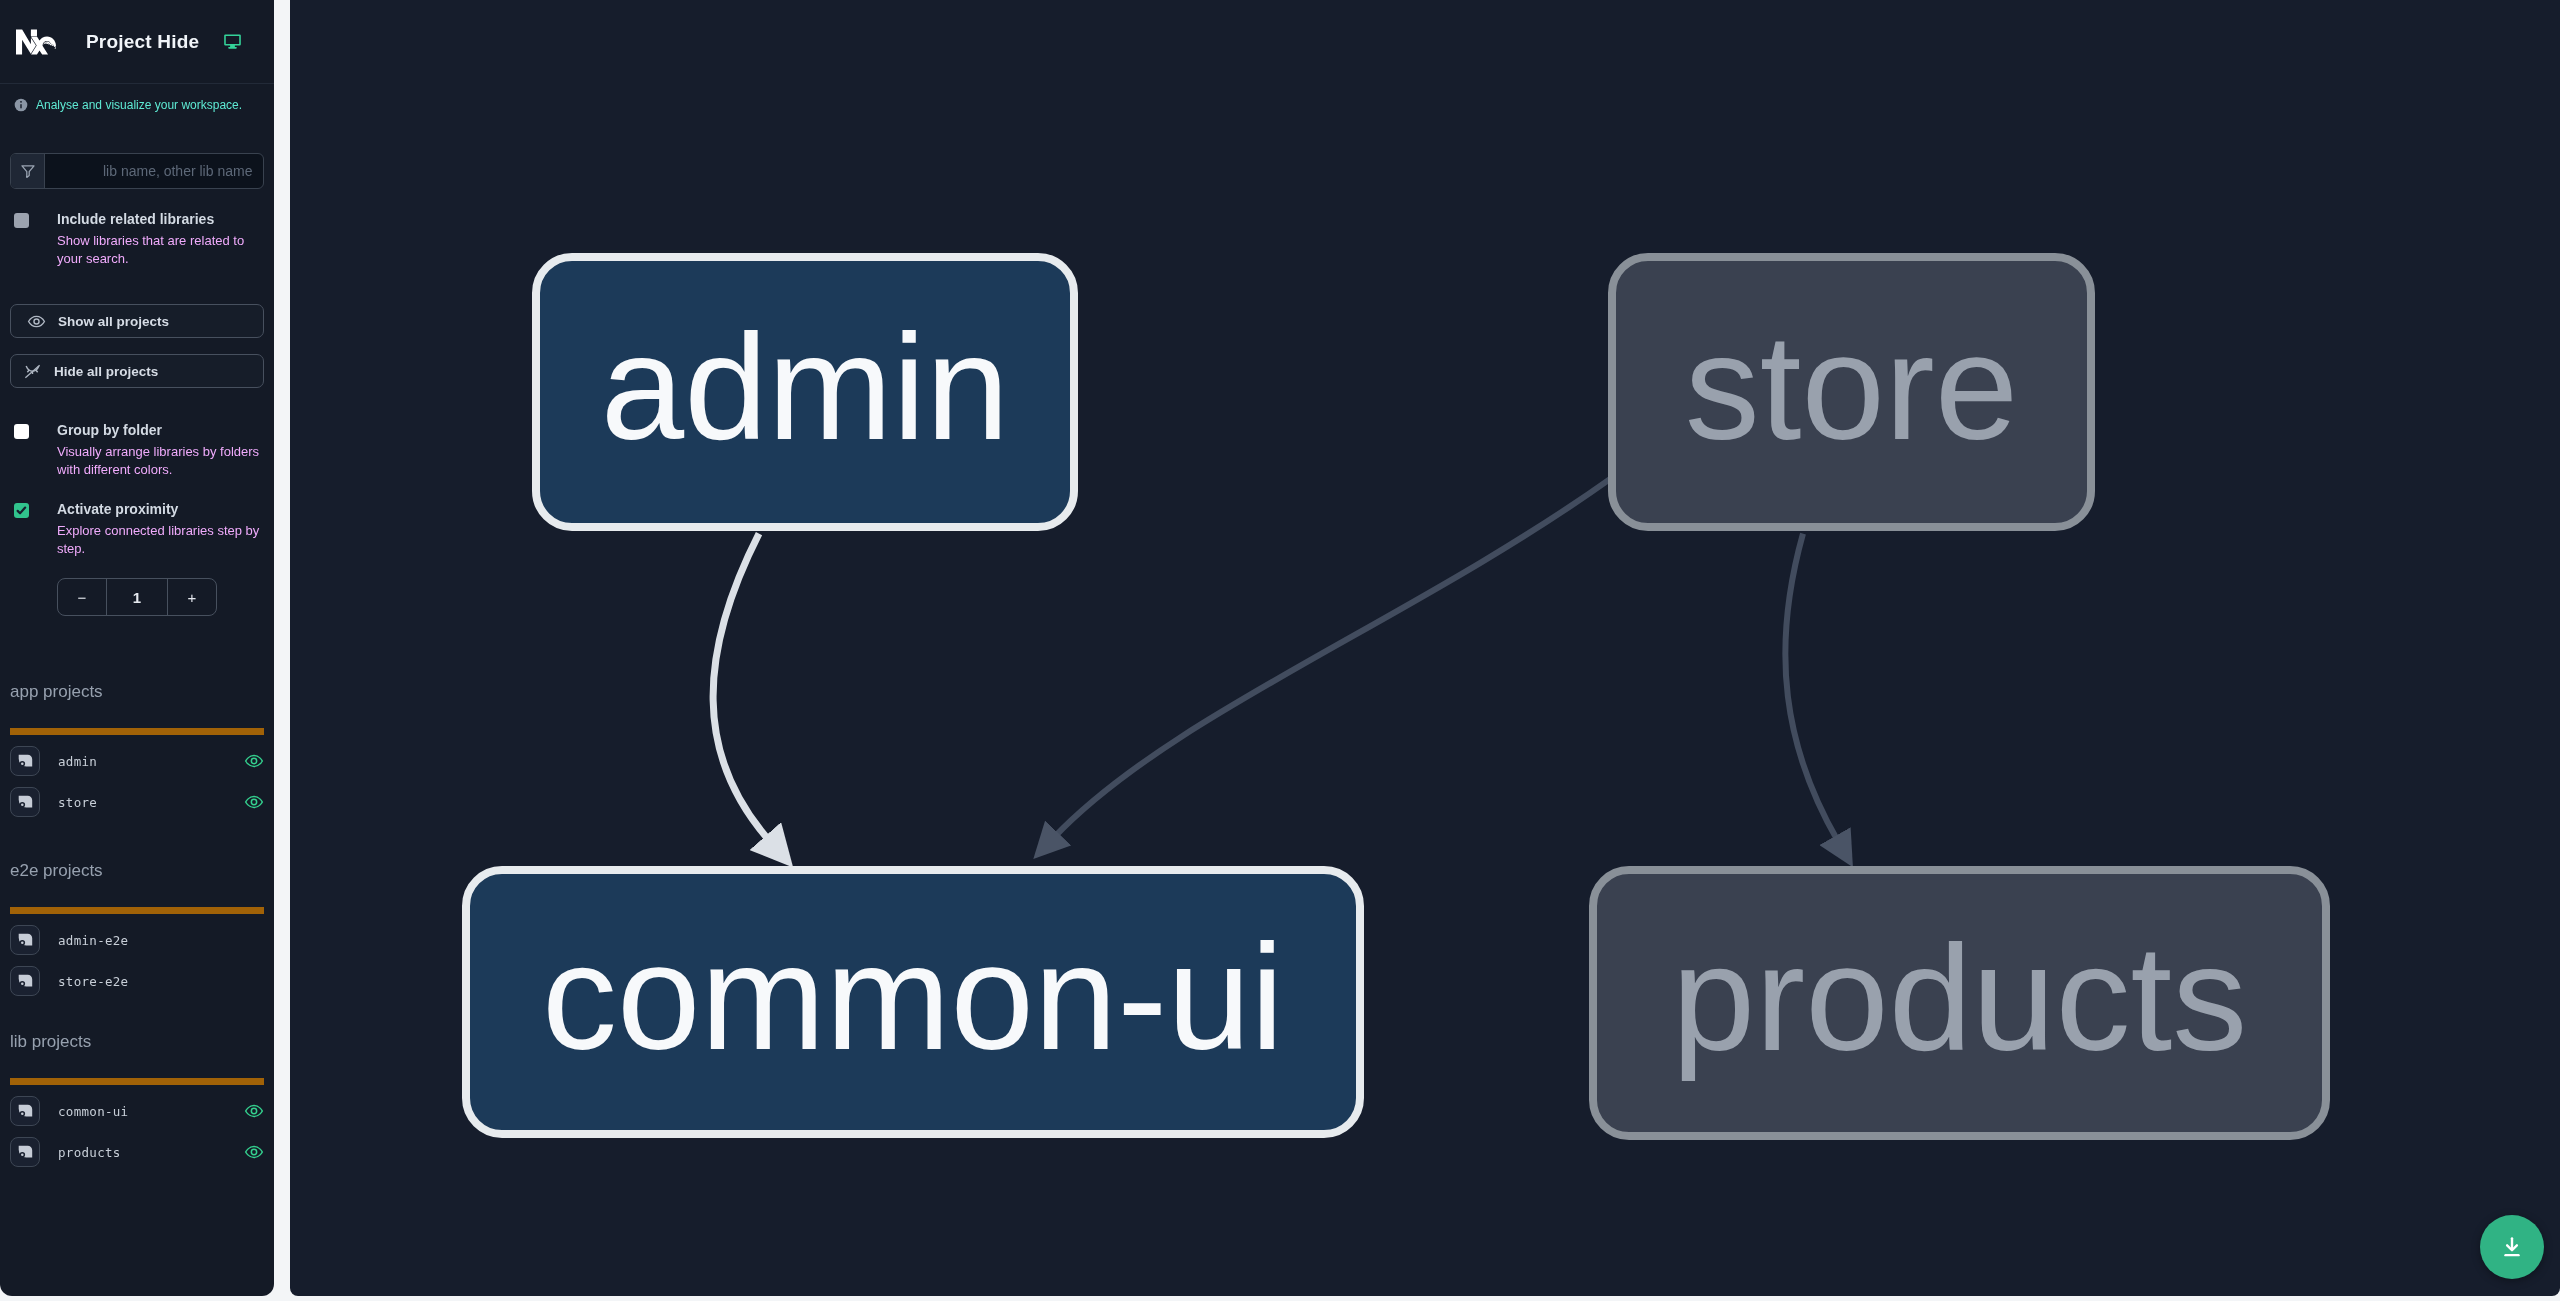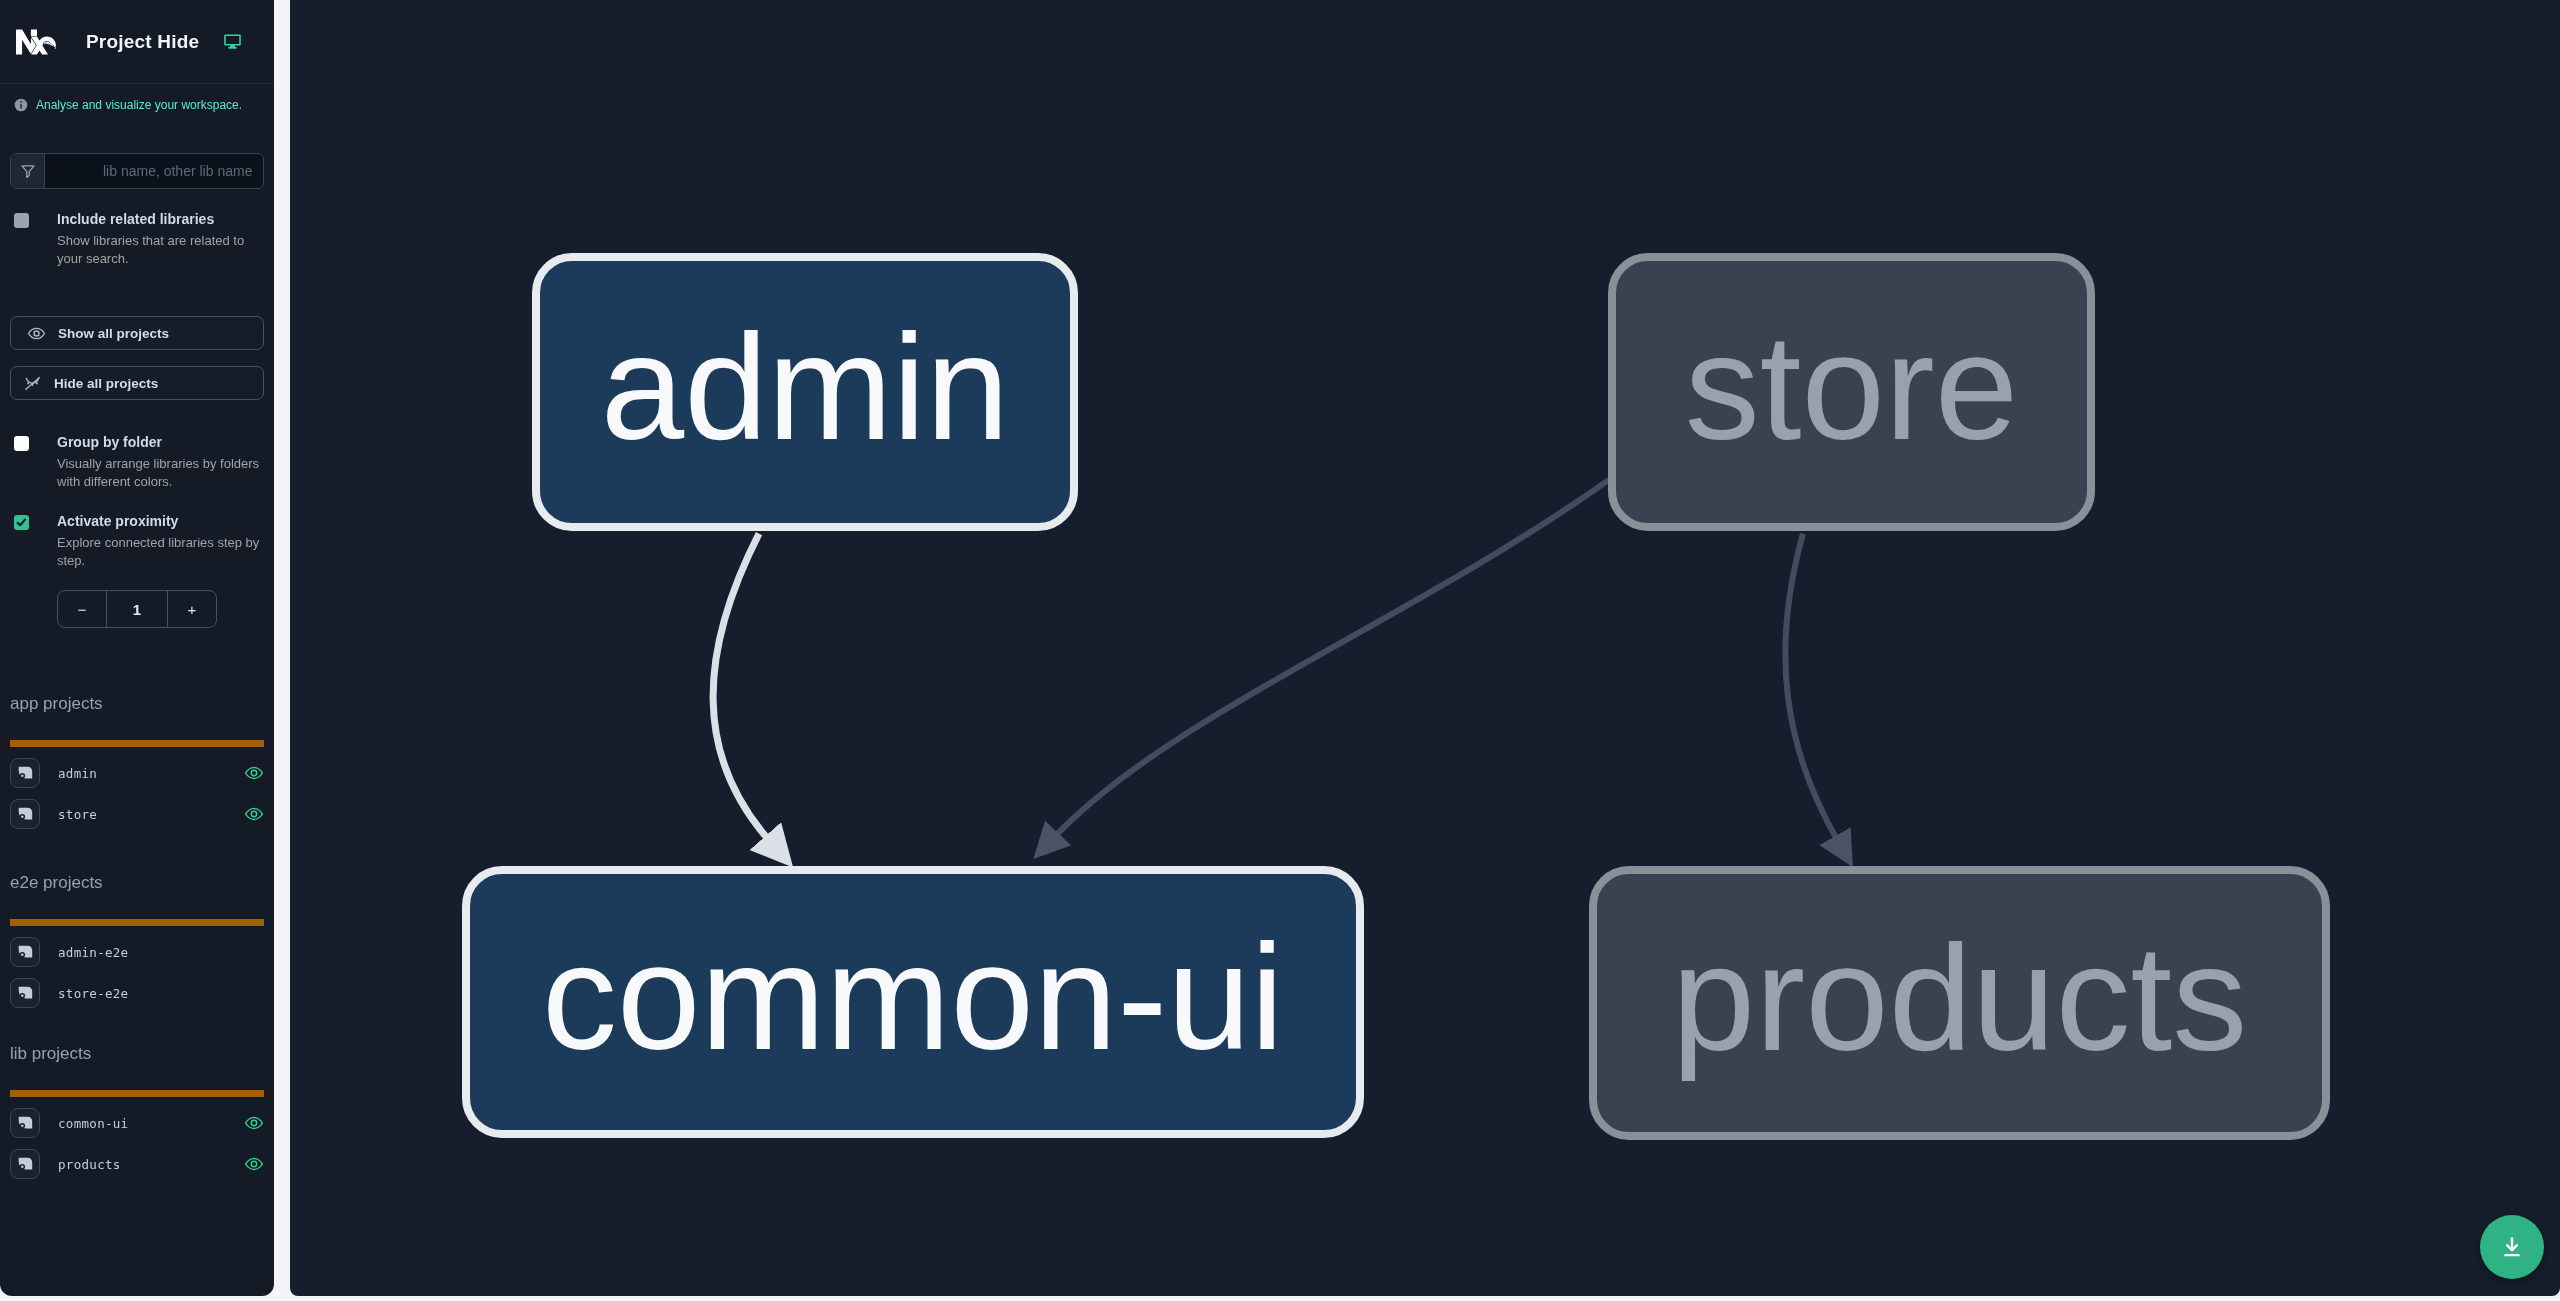--- a/index.html
+++ b/index.html
@@ -23,24 +23,24 @@
   .search-box input { flex: 1; background: transparent; border: 0; outline: none; color: #cbd5e1; font-size: 14px; padding: 0 10px; font-family: "Liberation Sans", sans-serif; }
   .search-box input::placeholder { color: #5d6878; }
 
   .opt { display: flex; gap: 28px; padding: 0 14px; margin-top: 22px; }
   .opt .cbx { width: 15px; height: 15px; flex: 0 0 15px; border-radius: 3px; margin-top: 2px; }
   .cbx.gray { background: #9ca3af; }
   .cbx.white { background: #ffffff; }
   .cbx.checked { background: #31c48d; display: flex; align-items: center; justify-content: center; }
   .cbx.checked svg { width: 11px; height: 11px; }
   .opt-label { color: #d3dae3; font-size: 14px; font-weight: 700; line-height: 17px; }
-  .opt-desc { color: #a3a3a3; font-size: 13px; line-height: 18px; margin-top: 4px; max-width: 210px; }
+  .opt-desc { color: #f0abfc; font-size: 13px; line-height: 18px; margin-top: 4px; max-width: 210px; }
 
   .sb-btn { display: flex; align-items: center; gap: 12px; height: 34px; margin: 16px 10px 0 10px; padding: 0 12px; border: 1px solid #47505e; border-radius: 7px; background: #161d29; color: #d6dce5; font-size: 13.5px; font-weight: 700; cursor: pointer; }
-  .sb-btn:first-of-type { margin-top: 48px; padding-left: 16px; }
+  .sb-btn:first-of-type { margin-top: 36px; padding-left: 16px; }
   .sb-btn svg { width: 19px; height: 19px; }
   .mt34 { margin-top: 34px !important; }
 
   .stepper { display: flex; width: 160px; height: 38px; margin: 20px auto 0 auto; border: 1px solid #47505e; border-radius: 8px; overflow: hidden; color: #e5e9ef; font-size: 15px; }
   .stepper > div { display: flex; align-items: center; justify-content: center; }
   .step-dec { width: 48px; cursor: pointer; }
   .step-val { width: 62px; border-left: 1px solid #47505e; border-right: 1px solid #47505e; font-weight: 700; }
   .step-inc { flex: 1; cursor: pointer; }
 
   .section-hdr { margin: 0 10px; padding-bottom: 26px; border-bottom: 7px solid #a16207; color: #97a1af; font-size: 17px; }

